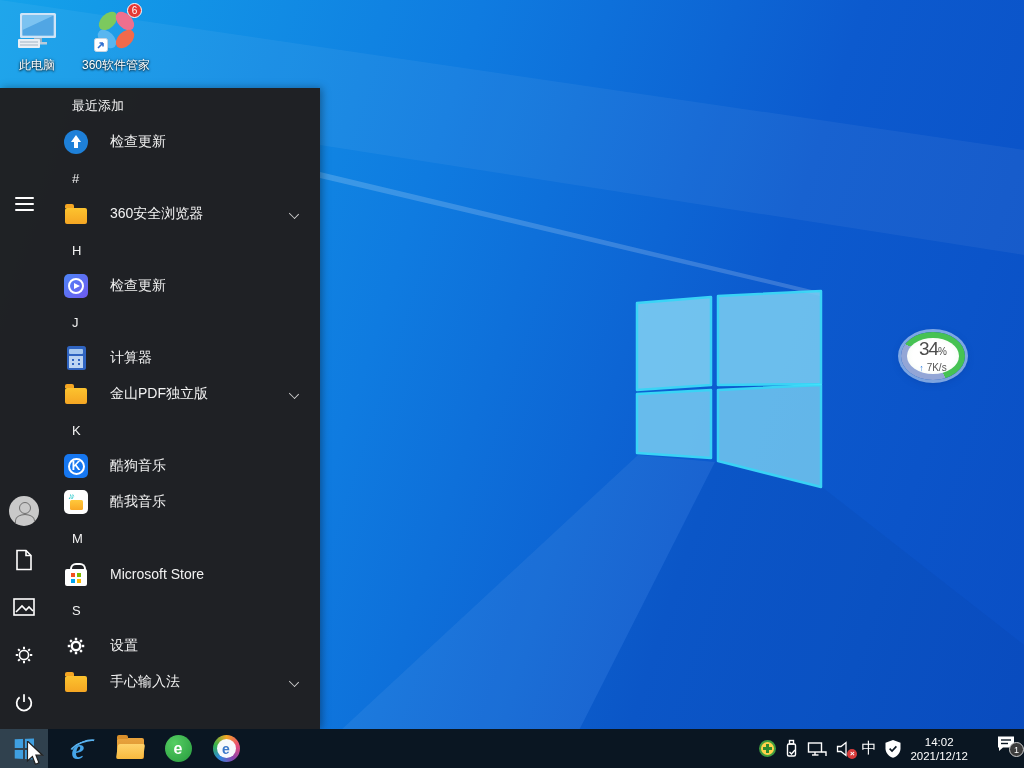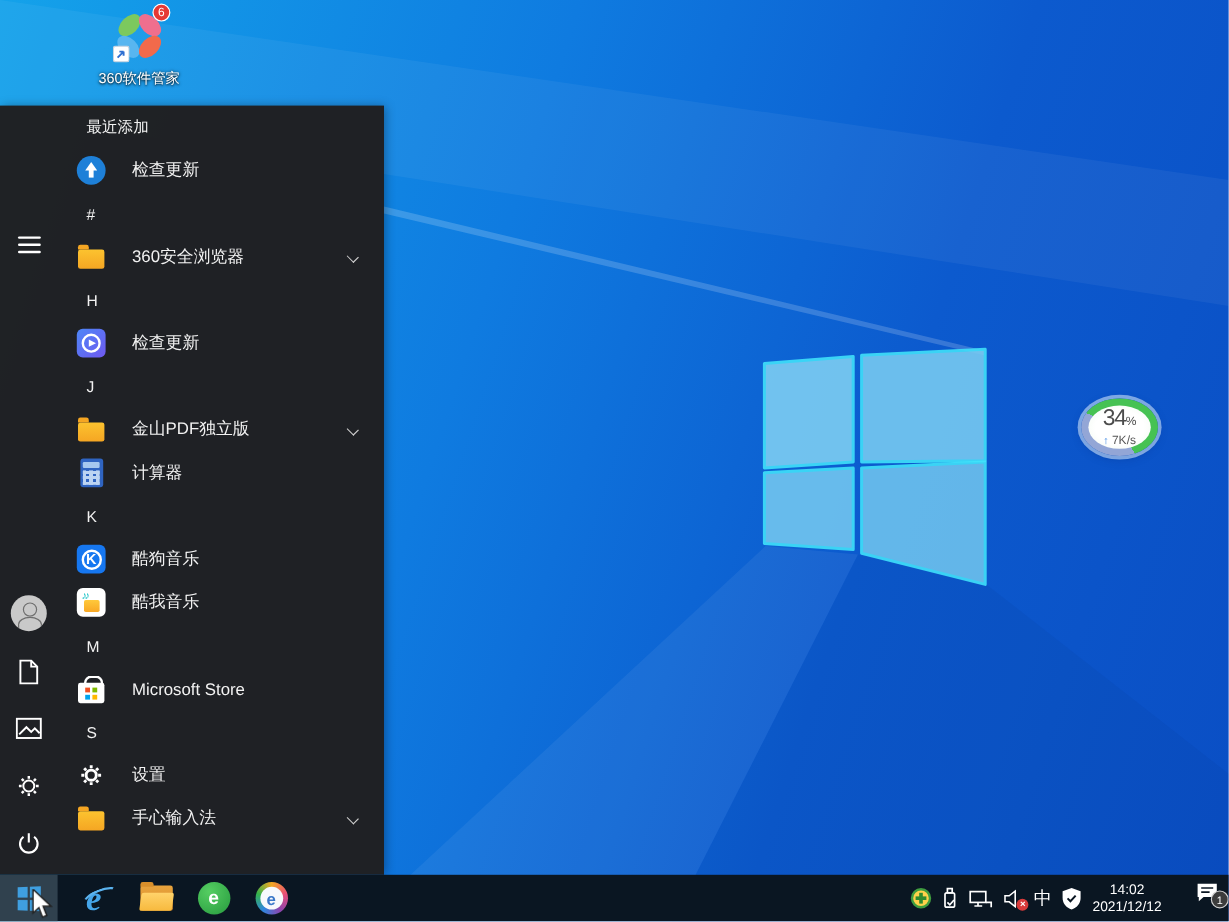--- a/index.html
+++ b/index.html
@@ -112,20 +112,34 @@
     <polygon points="638,455 715,462 560,768 300,768" fill="#ffffff" opacity="0.06"></polygon>
     <polygon points="715,462 822,487 1024,645 1024,768 560,768" fill="#06306e" opacity="0.07"></polygon>
     <g stroke="#41e4fb" stroke-width="2.5" stroke-linejoin="round">
       <polygon points="637,303 711,297 711,385 637,390" fill="#7fd0f3" opacity="0.88"></polygon>
       <polygon points="718,296 821,291 821,384 718,385" fill="#79ccf2" opacity="0.88"></polygon>
       <polygon points="637,394 711,390 711,458 637,453" fill="#74c8f0" opacity="0.88"></polygon>
       <polygon points="718,390 821,385 821,487 718,461" fill="#6fc4ee" opacity="0.88"></polygon>
     </g>
   </svg>
 
+  <div class="desktop-icon" style="left:0; top:6px;">
+    <svg width="48" height="48" viewBox="0 0 48 48">
+      <rect x="7" y="7" width="36" height="25" rx="1.5" fill="#cfe4f7"></rect>
+      <rect x="9.5" y="9.5" width="31" height="20" fill="#2f8fd8"></rect>
+      <rect x="9.5" y="9.5" width="31" height="20" fill="#6db9ef" opacity="0.55"></rect>
+      <polygon points="9.5,9.5 40.5,9.5 9.5,24" fill="#8fd0f6" opacity="0.7"></polygon>
+      <rect x="21" y="32" width="8" height="4" fill="#9db4c6"></rect>
+      <rect x="16" y="36" width="18" height="2.5" fill="#b9cbda"></rect>
+      <rect x="5" y="33" width="22" height="9" rx="1" fill="#e9eff5"></rect>
+      <line x1="7" y1="36" x2="25" y2="36" stroke="#aebdcb" stroke-width="1.2"></line>
+      <line x1="7" y1="39" x2="25" y2="39" stroke="#aebdcb" stroke-width="1.2"></line>
+    </svg>
+    <div class="di-label">此电脑</div>
+  </div>
 
   <div class="desktop-icon" style="left:79px; top:6px;">
     <div style="position:relative; width:48px; height:48px;">
       <svg width="48" height="48" viewBox="0 0 48 48">
         <ellipse cx="16" cy="15" rx="11" ry="7" fill="#7cc95e" transform="rotate(-45 16 15)"></ellipse>
         <ellipse cx="33" cy="15" rx="11" ry="7" fill="#ef6f8e" transform="rotate(45 33 15)"></ellipse>
         <ellipse cx="15" cy="33" rx="11" ry="7" fill="#58b6f0" transform="rotate(45 15 33)"></ellipse>
         <ellipse cx="33" cy="33" rx="11" ry="7" fill="#f26a4b" transform="rotate(-45 33 33)"></ellipse>
       </svg>
       <svg width="14" height="14" viewBox="0 0 14 14" style="position:absolute; left:2px; bottom:2px;">
@@ -225,31 +239,31 @@
           </span>
         <span class="row-label">检查更新</span>
       </div>
 
       <div class="menu-row section">
         <span class="row-label">J</span>
       </div>
 
       <div class="menu-row">
         <span class="row-icon">
+            <span class="icon-calc"></span>
+          </span>
+        <span class="row-label">计算器</span>
+      </div>
+
+      <div class="menu-row">
+        <span class="row-icon">
             <span class="icon-folder"></span>
           </span>
         <span class="row-label">金山PDF独立版</span>
         <span class="chevron"></span>
-      </div>
-
-      <div class="menu-row">
-        <span class="row-icon">
-            <span class="icon-calc"></span>
-          </span>
-        <span class="row-label">计算器</span>
       </div>
 
       <div class="menu-row section">
         <span class="row-label">K</span>
       </div>
 
       <div class="menu-row">
         <span class="row-icon">
             <span class="icon-kugou"></span>
           </span>

